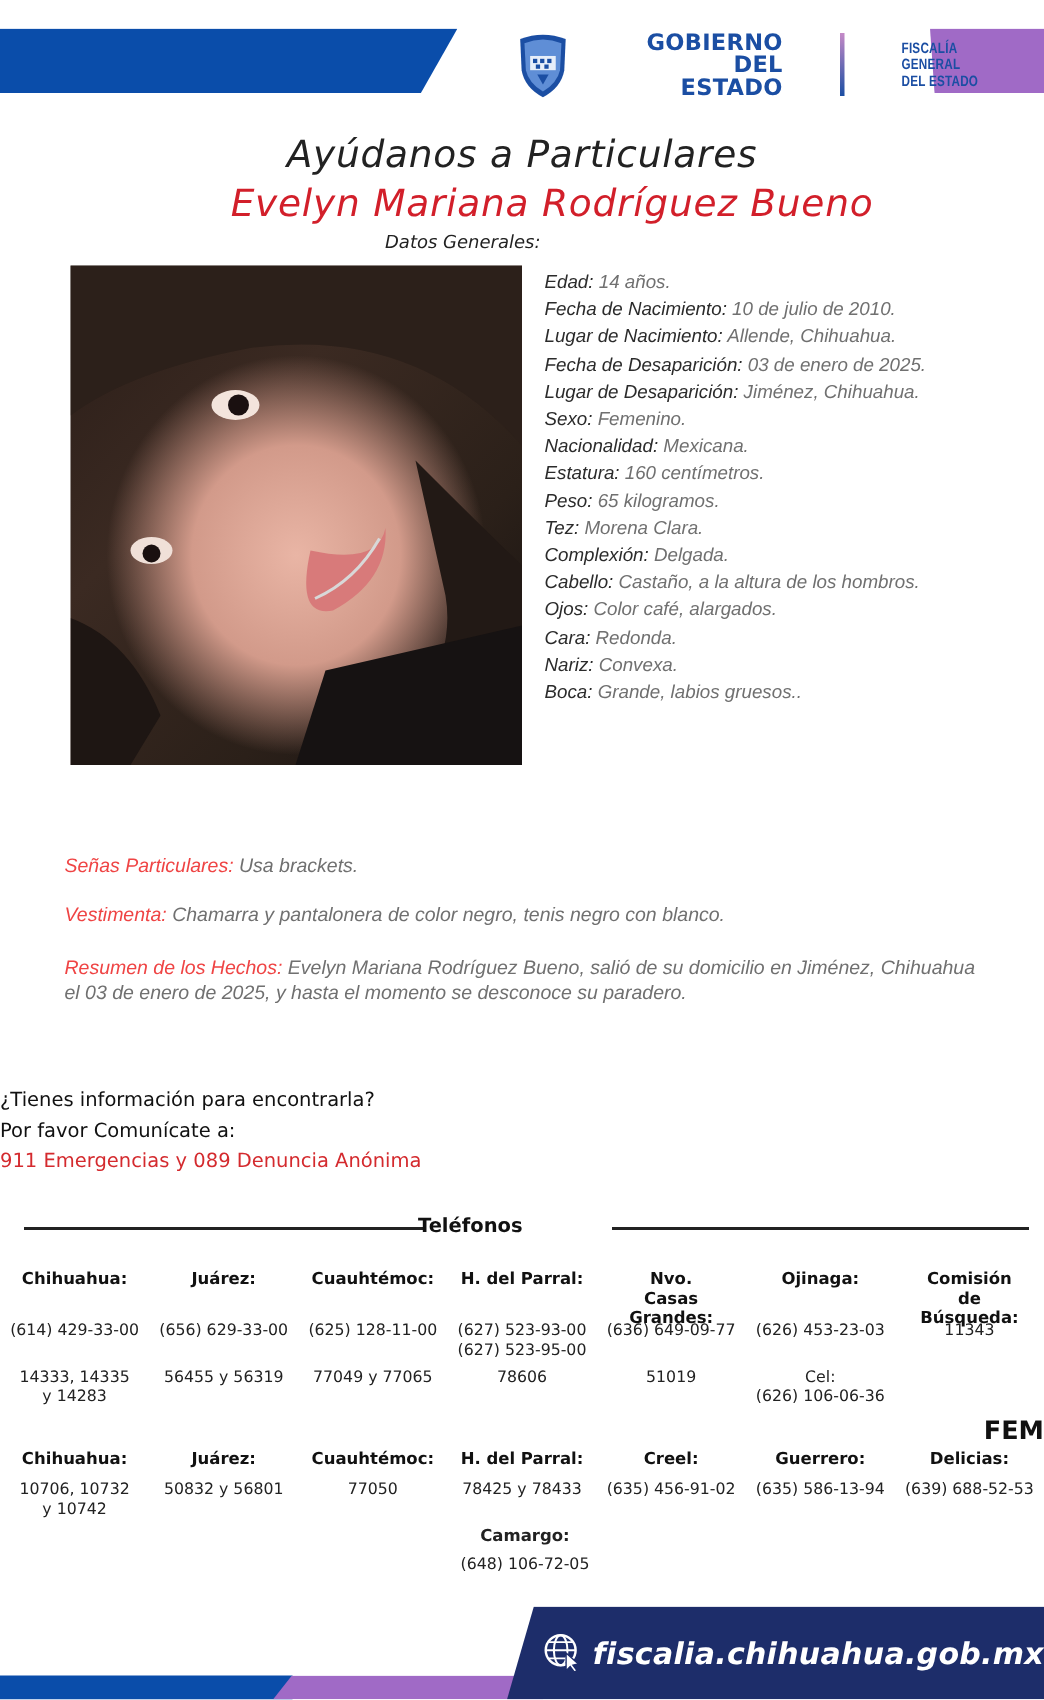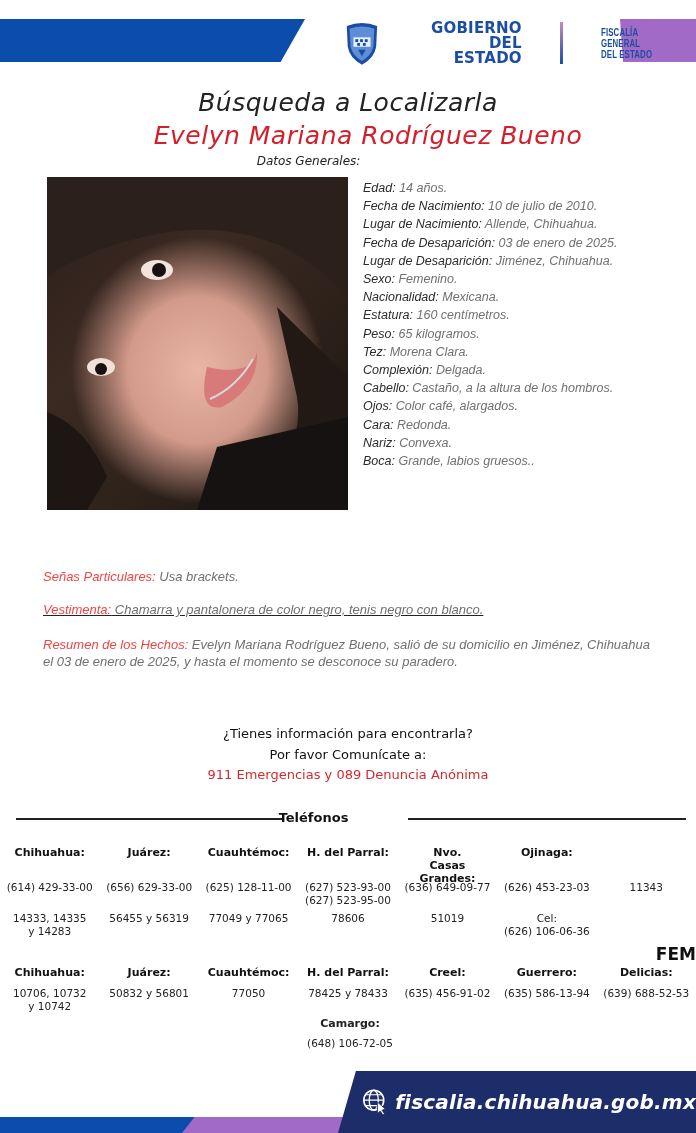--- a/index.html
+++ b/index.html
@@ -33,21 +33,21 @@
     .details .row { display: block; }
     .details .k { color: #2b2b2b; font-weight: normal; }
     .details .v { color: #707070; font-weight: normal; margin-top: 44px; }
 
     
     .para { position: absolute; left: 43px; width: 620px; font-size: 13px; font-style: italic; line-height: 17px; }
     .para .k { color: #ef4444; }
     .para .v { color: #707070; }
 
     
-    .contact { position: absolute; left: 0; width: 696px; top: 724px; text-align: center; font-family: "DejaVu Sans", sans-serif; font-size: 13px; line-height: 20.5px; }
+    .contact { position: absolute; left: 0; width: 696px; top: 724px; text-align: left; font-family: "DejaVu Sans", sans-serif; font-size: 13px; line-height: 20.5px; }
     .c1, .c2 { color: #111; }
     .c3 { color: #d42a2e; }
     .c4 { color: #1f4e96; }
 
     .tel-line { position: absolute; top: 818px; height: 2px; background: #222; }
     .tel-title { position: absolute; top: 810px; left: 0; width: 627px; text-align: center; font-family: "DejaVu Sans", sans-serif; font-weight: bold; font-size: 13px; color: #111; }
 
     .grid { position: absolute; left: 0; width: 696px; display: grid; grid-template-columns: repeat(7, 1fr); font-family: "DejaVu Sans", sans-serif; font-size: 10.5px; text-align: center; color: #222; }
     .grid .h { font-weight: bold; font-size: 11px; color: #111; line-height: 13px; }
     .grid .d { line-height: 13px; }
@@ -85,21 +85,21 @@
     <div>GOBIERNO</div>
     <div>DEL ESTADO</div>
   </div>
   <div class="vbar"></div>
   <div class="fisc">
     <div>FISCALÍA GENERAL</div>
     <div>DEL ESTADO</div>
   </div>
 </div>
 
-<div class="t1">Búsqueda a Localizarla</div>
+<div class="t1">Ayúdanos a Particulares</div>
 <div class="t2">Evelyn Mariana Rodríguez Bueno</div>
 <div class="t3">Datos Generales:</div>
 
 <div class="photo">
   <svg viewBox="0 0 301 333">
     <path d="M0 0 L301 0 L301 120 Q230 40 120 55 Q40 70 0 100 Z" fill="#2c201a"></path>
     <path d="M0 235 Q40 250 60 300 L40 333 L0 333 Z" fill="#1e1613"></path>
     <path d="M230 130 Q280 180 301 200 L301 333 L190 333 Q260 280 250 220 Z" fill="#221915"></path>
     <path d="M170 270 L301 240 L301 333 L150 333 Z" fill="#161212"></path>
     <ellipse cx="110" cy="93" rx="16" ry="10" fill="#f3e4dc"></ellipse>
@@ -124,40 +124,41 @@
   <div class="row"><span class="k">Tez:</span><span class="v"> Morena Clara.</span></div>
   <div class="row"><span class="k">Complexión:</span><span class="v"> Delgada.</span></div>
   <div class="row"><span class="k">Cabello:</span><span class="v"> Castaño, a la altura de los hombros.</span></div>
   <div class="row"><span class="k">Ojos:</span><span class="v"> Color café, alargados.</span></div>
   <div class="row"><span class="k">Cara:</span><span class="v"> Redonda.</span></div>
   <div class="row"><span class="k">Nariz:</span><span class="v"> Convexa.</span></div>
   <div class="row"><span class="k">Boca:</span><span class="v"> Grande, labios gruesos..</span></div>
 </div>
 
 <div class="para" style="top:568px;"><span class="k">Señas Particulares:</span><span class="v"> Usa brackets.</span></div>
-<div class="para" style="top:601px;text-decoration:underline;"><span class="k">Vestimenta:</span><span class="v"> Chamarra y pantalonera de color negro, tenis negro con  blanco.</span></div>
+<div class="para" style="top:601px;"><span class="k">Vestimenta:</span><span class="v"> Chamarra y pantalonera de color negro, tenis negro con  blanco.</span></div>
 <div class="para" style="top:636px;"><span class="k">Resumen de los Hechos:</span><span class="v">  Evelyn Mariana Rodríguez Bueno, salió de su domicilio en Jiménez, Chihuahua el 03 de enero  de 2025, y hasta el  momento  se  desconoce su paradero.</span></div>
 
 <div class="contact">
   <div class="c1">¿Tienes información para encontrarla?</div>
   <div class="c2">Por favor Comunícate a:</div>
   <div class="c3">911 Emergencias y 089 Denuncia Anónima</div>
 </div>
 
 <div class="tel-line" style="left:16px; width:266px;"></div>
 <div class="tel-title">Teléfonos</div>
 <div class="tel-line" style="left:408px; width:278px;"></div>
 
 <div class="grid" style="top:846px;">
   <div class="h">Chihuahua:</div>
   <div class="h">Juárez:</div>
   <div class="h">Cuauhtémoc:</div>
   <div class="h">H. del Parral:</div>
   <div class="h" style="padding:0 20px;">Nvo. Casas Grandes:</div>
   <div class="h">Ojinaga:</div>
+  <div class="h" style="padding:0 12px;">Comisión de Búsqueda:</div>
 </div>
 <div class="grid" style="top:881px; white-space:pre-line;">
   <div class="d">(614) 429-33-00</div>
   <div class="d">(656) 629-33-00</div>
   <div class="d">(625) 128-11-00</div>
   <div class="d">(627) 523-93-00
 (627) 523-95-00</div>
   <div class="d">(636) 649-09-77</div>
   <div class="d">(626) 453-23-03</div>
   <div class="d">11343</div>

